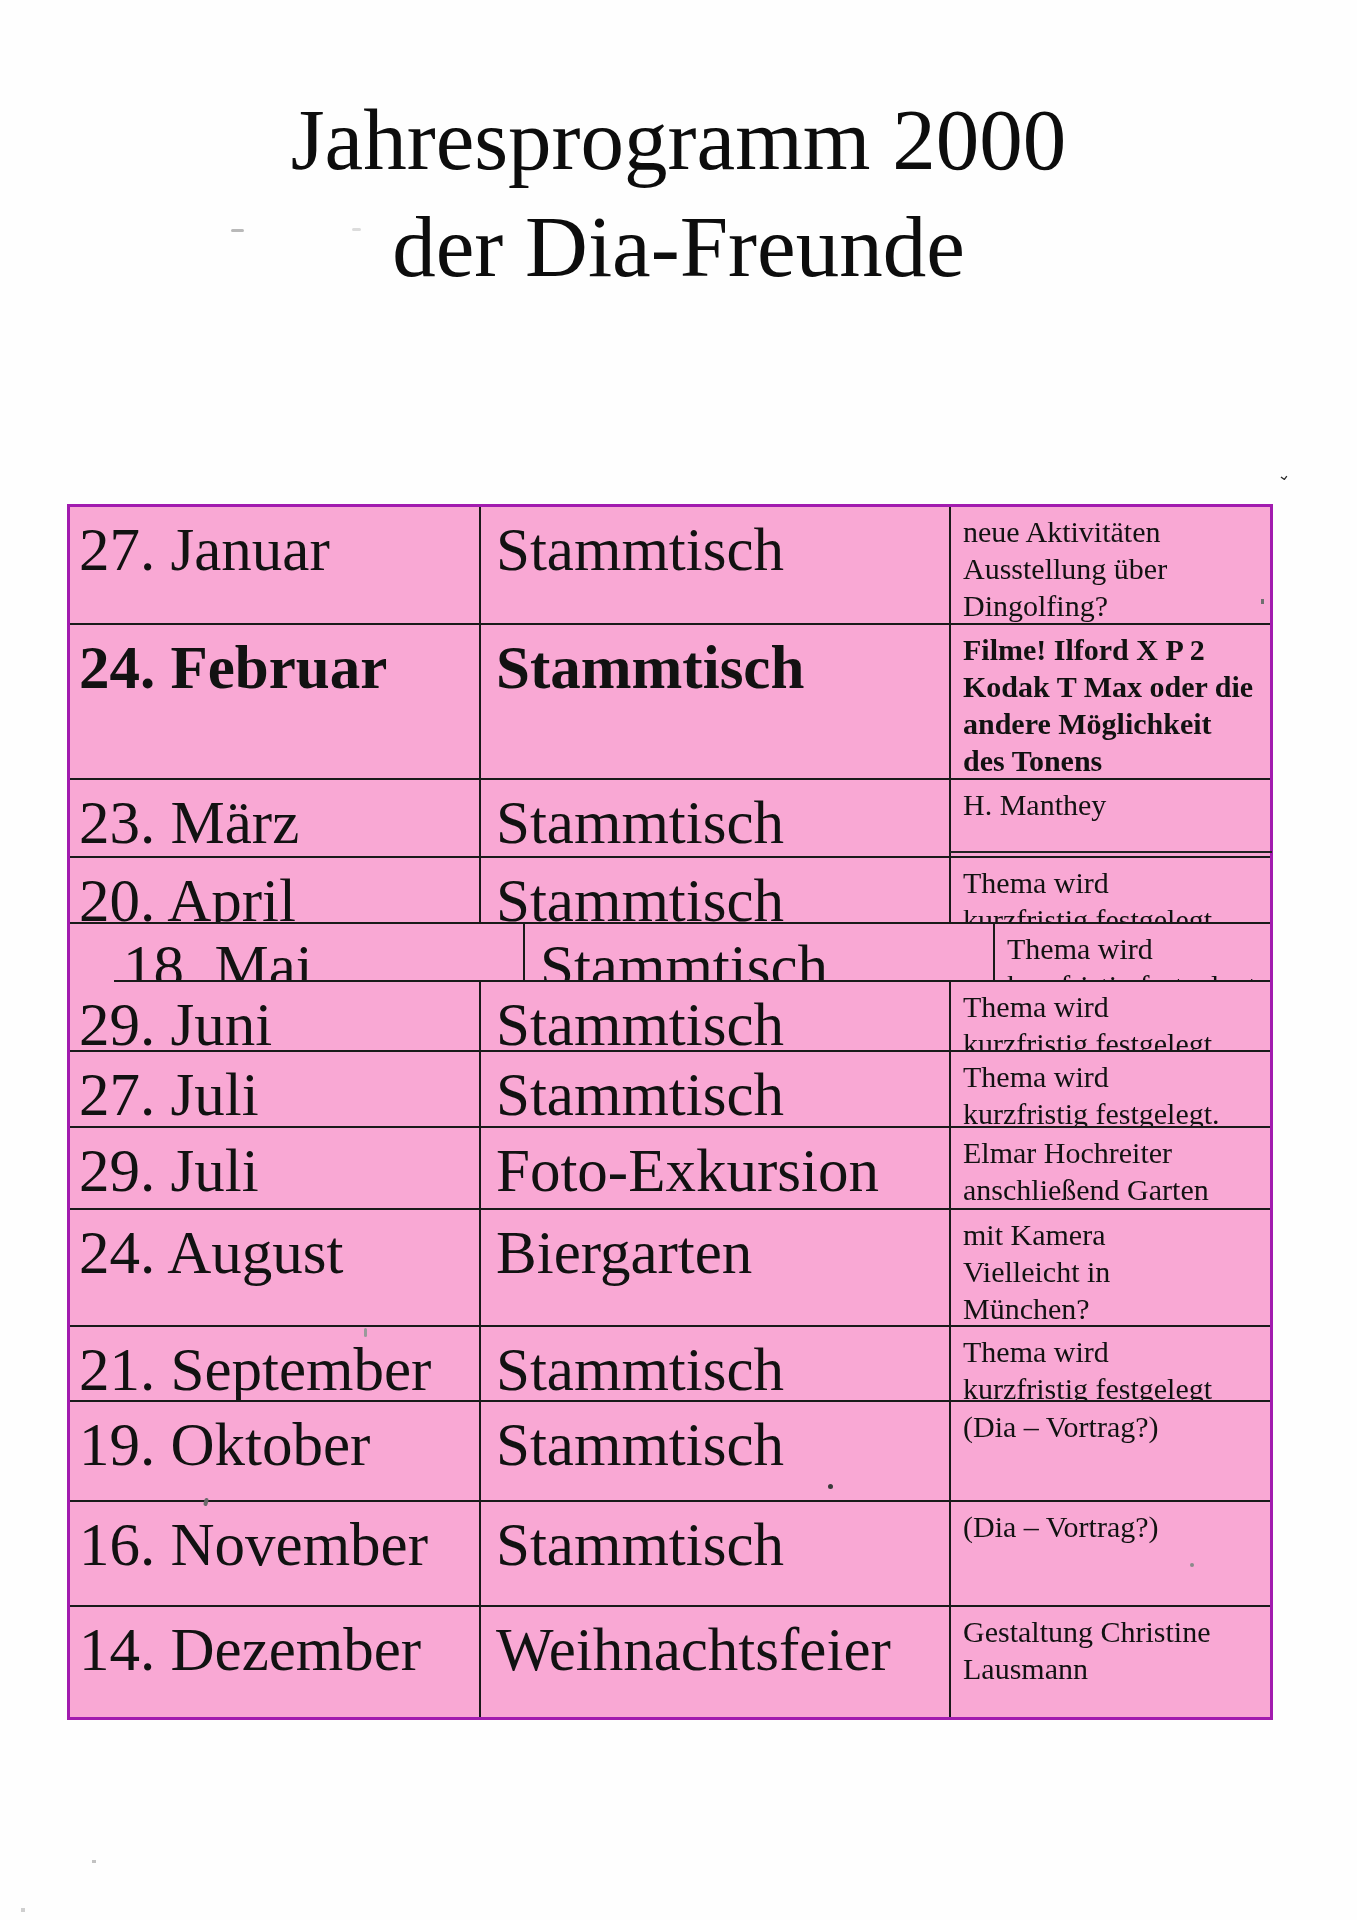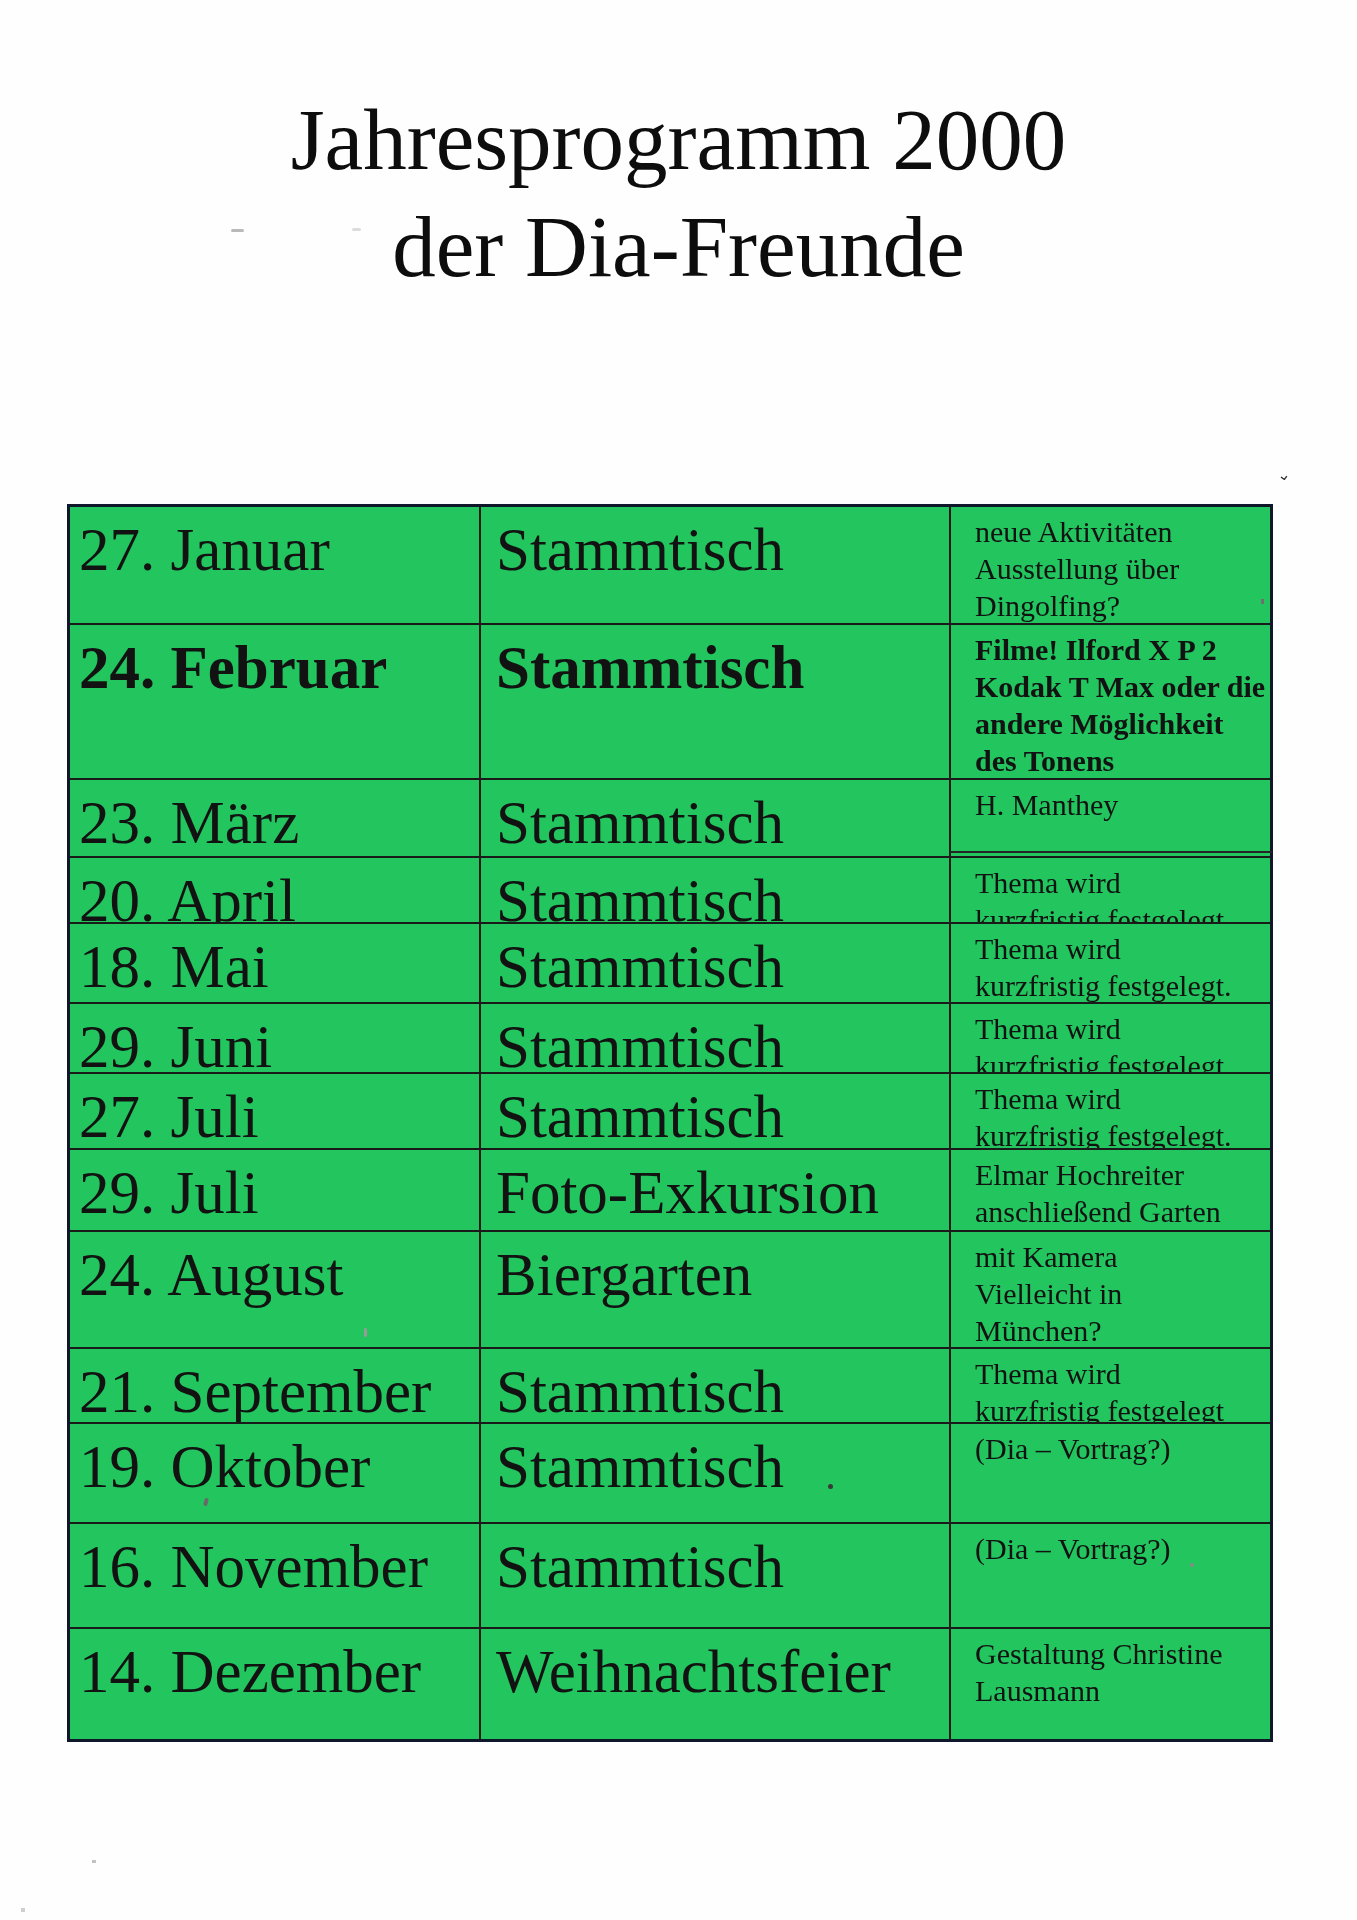--- a/index.html
+++ b/index.html
@@ -20,23 +20,23 @@
     line-height:107px;
     font-weight:400;
     color:#0d0d0d;
     letter-spacing:0px;
   }
   
   .doc-table{
     position:absolute;
     left:67px;top:504px;
     width:1206px;
-    border:3px solid #0f172a;
+    border:3px solid #a21caf;
     box-sizing:border-box;
-    background:#22c55e;
+    background:#f9a8d4;
   }
   .t-row{
     display:flex;
     border-bottom:2px solid #1a1a1a;
     box-sizing:border-box;
     overflow:hidden;
   }
   .t-row:last-child{border-bottom:none;}
   .c-date,.c-event,.c-notes{
     box-sizing:border-box;
@@ -55,21 +55,21 @@
     border-right:2px solid #1a1a1a;
     font-size:61px;
     line-height:72px;
     padding:7px 2px 4px 15px;
     white-space:nowrap;
   }
   .c-notes{
     flex:1;
     font-size:30px;
     line-height:37px;
-    padding:6px 4px 0 24px;
+    padding:6px 4px 0 12px;
   }
   .note-line{white-space:nowrap;}
   
   .artifact{position:absolute;pointer-events:none;}
   .a-dash1{left:231px;top:229px;width:13px;height:3px;background:#b9b9b9;border-radius:2px;}
   .a-dash2{left:352px;top:228px;width:9px;height:3px;background:#dcdcdc;border-radius:2px;}
   .a-check{left:1277px;top:465px;font-size:16px;color:#2a2a2a;font-family:"DejaVu Sans",sans-serif;transform:rotate(-8deg);}
   .a-manthey-line{left:950px;top:851px;width:322px;height:2px;background:#242424;}
   .a-dot-okt{left:828px;top:1484px;width:5px;height:5px;background:#3a3a3a;border-radius:50%;}
   .a-comma-okt{left:204px;top:1498px;width:4px;height:8px;background:#6a6a6a;border-radius:2px;transform:rotate(14deg);}
@@ -117,21 +117,21 @@
         </div>
     </div>
       <div class="t-row" style="height: 66px;">
       <div class="c-date">20. April</div>
       <div class="c-event">Stammtisch</div>
       <div class="c-notes">
           <div class="note-line">Thema wird</div>
           <div class="note-line">kurzfristig festgelegt.</div>
         </div>
     </div>
-      <div class="t-row" style="height: 80px;">
+      <div class="t-row" style="height: 58px; margin-left: 44px;">
       <div class="c-date">18. Mai</div>
       <div class="c-event">Stammtisch</div>
       <div class="c-notes">
           <div class="note-line">Thema wird</div>
           <div class="note-line">kurzfristig festgelegt.</div>
         </div>
     </div>
       <div class="t-row" style="height: 70px;">
       <div class="c-date">29. Juni</div>
       <div class="c-event">Stammtisch</div>

